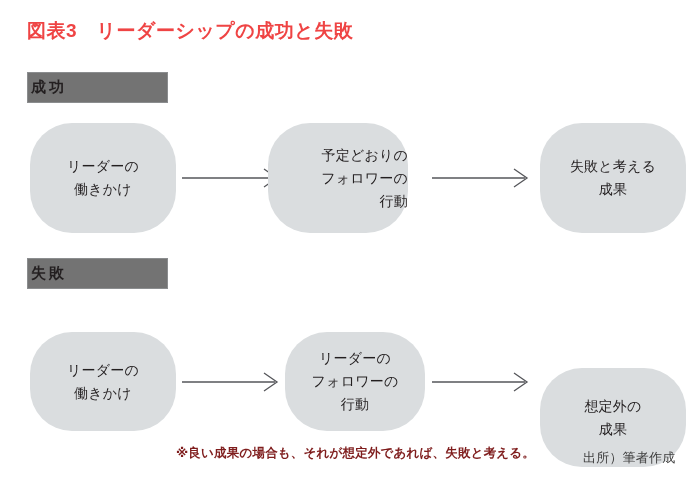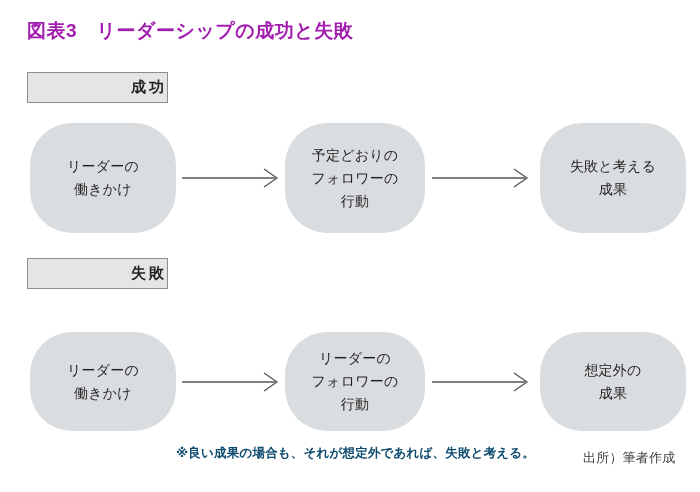--- a/index.html
+++ b/index.html
@@ -21,35 +21,35 @@
   }
 
   
   .fig-title {
     position: absolute;
     left: 27px;
     top: 18px;
     font-size: 19px;
     font-weight: bold;
     letter-spacing: 0.5px;
-    color: #a21caf;
+    color: #ef4444;
     white-space: pre;
   }
 
   
   .section-label {
     position: absolute;
     width: 141px;
     height: 31px;
-    background: #e5e5e5;
+    background: #737373;
     border: 1.4px solid #8b8d8f;
     box-sizing: border-box;
     display: flex;
     align-items: center;
-    justify-content: flex-end;
+    justify-content: flex-start;
   }
   .section-label .section-label-text {
     font-size: 15px;
     font-weight: bold;
     letter-spacing: 3px;
     text-indent: 3px;
     color: #231f20;
   }
   #label-success { left: 27px; top: 72px; }
   #label-failure { left: 27px; top: 258px; }
@@ -70,25 +70,25 @@
     display: flex;
     flex-direction: column;
     align-items: center;
     justify-content: center;
     box-sizing: border-box;
   }
   #row-success .node { height: 110px; width: 146px; }
   #row-failure .node { height: 99px;  width: 146px; }
 
   #row-success .node.n1 { left: 30px; }
-  #row-success .node.n2 { left: 285px; width: 140px; }
+  #row-success .node.n2 { left: 268px; width: 140px; align-items: flex-end; }
   #row-success .node.n3 { left: 540px; }
   #row-failure .node.n1 { left: 30px; }
   #row-failure .node.n2 { left: 285px; width: 140px; }
-  #row-failure .node.n3 { left: 540px; }
+  #row-failure .node.n3 { left: 540px; margin-top: 36px; }
 
   .node-line {
     font-size: 14px;
     line-height: 23px;
     color: #231f20;
     white-space: pre;
     letter-spacing: 0.2px;
   }
 
   
@@ -104,21 +104,21 @@
   #row-failure .arrow.a1 { left: 182px; }
   #row-failure .arrow.a2 { left: 432px; }
 
   
   .footnote {
     position: absolute;
     left: 176px;
     top: 445px;
     font-size: 12.5px;
     font-weight: bold;
-    color: #0c4a6e;
+    color: #7f1d1d;
     letter-spacing: 0.2px;
     white-space: pre;
   }
   .source {
     position: absolute;
     left: 583px;
     top: 449px;
     font-size: 13px;
     color: #3f3f3f;
     letter-spacing: 0.2px;

